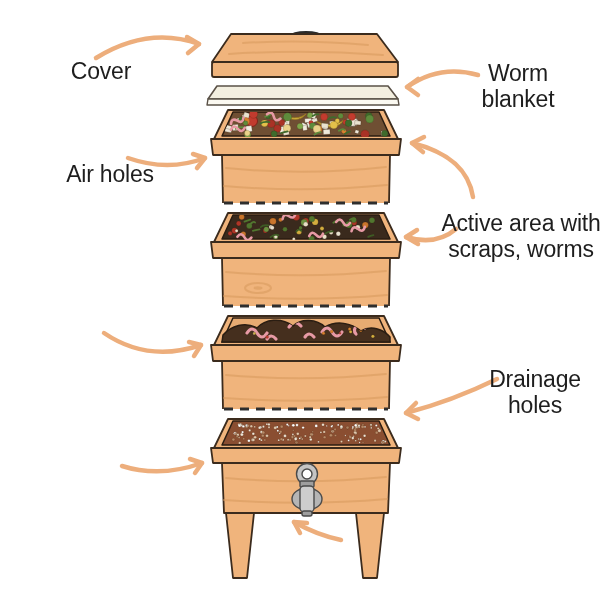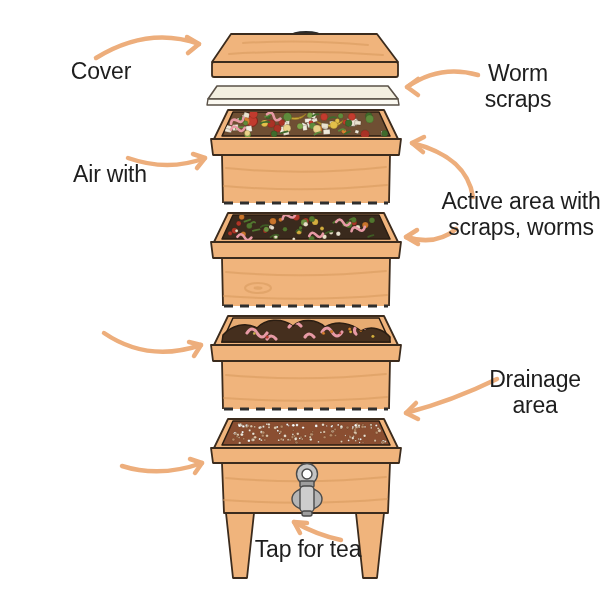--- a/index.html
+++ b/index.html
@@ -443,20 +443,19 @@
       </g>
       <g>
         <path class="arrow" d="M341,540 Q317,535 294,522"></path>
         <polyline class="arrow" points="300,533 294,522 307,523"></polyline>
       </g>
     </g>
   </svg>
 
   <div class="label" style="left:51px;top:58px;width:100px">Cover</div>
   <div class="label" style="left:453px;top:60px;width:130px">Worm
-scraps</div>
-  <div class="label" style="left:50px;top:161px;width:120px">Air with</div>
-  <div class="label" style="left:431px;top:188px;width:180px">Active area with
+blanket</div>
+  <div class="label" style="left:50px;top:161px;width:120px">Air holes</div>
+  <div class="label" style="left:431px;top:210px;width:180px">Active area with
 scraps, worms</div>
   <div class="label" style="left:470px;top:366px;width:130px">Drainage
-area</div>
-  <div class="label" style="left:243px;top:536px;width:130px">Tap for tea</div>
+holes</div>
 </div>
 
 </body></html>

